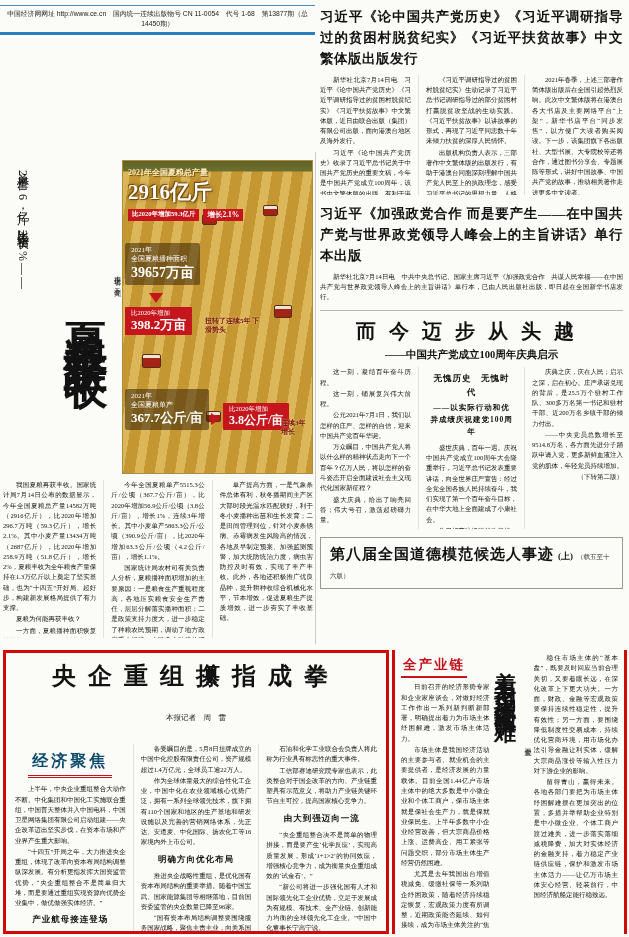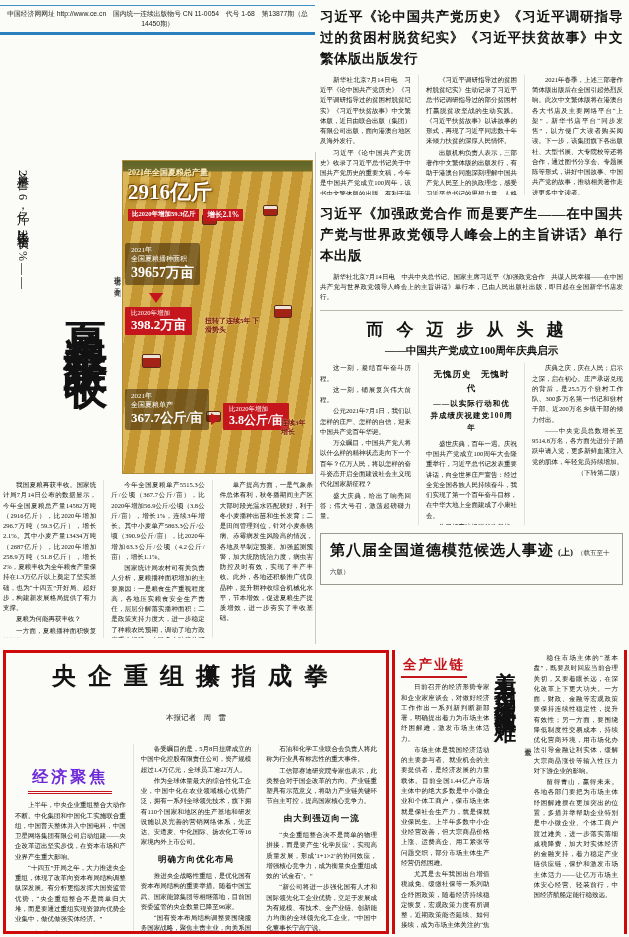--- a/index.html
+++ b/index.html
@@ -31,21 +31,21 @@
   .col+.col{border-left:1px solid #e3e1da;margin-left:7px;padding-left:7px;}
   .colhead{font-weight:bold;font-size:8.5px;text-align:center;margin:5px 4px;letter-spacing:1px;}
   .byline{font-size:7.5px;text-align:center;color:#222;margin:21px 0;}
   .jump{font-size:6.5px;text-align:right;color:#222;}
   .hrule{border-top:1px solid #b9b7ae;margin:7px 0;}
   .vdivider{width:1px;background:#ccc9c0;}
   
   .top-right{left:320px;top:7px;width:303px;height:638px;overflow:hidden;}
   .head-bold{font-size:13.5px;font-weight:bold;line-height:1.55;text-align:justify;
              letter-spacing:0.5px;}
-  .centenary-title{text-align:center;font-size:17px;font-weight:bold;letter-spacing:13px;
+  .centenary-title{text-align:center;font-size:20px;font-weight:bold;letter-spacing:13px;
                    margin-top:4px;}
   .centenary-sub{text-align:center;font-size:10.5px;font-weight:bold;margin-top:3px;}
   .body-block{margin-top:5px;overflow:hidden;}
   .moral-strip{border:1px solid #9a988f;margin-top:8px;padding:7px 9px 6px;}
   .moral-title{font-size:15px;font-weight:bold;letter-spacing:1px;display:inline;}
   .moral-suffix{font-size:9px;font-weight:bold;}
   .moral-note{font-size:6.5px;color:#333;}
   
   .left-feature{left:3px;top:160px;width:310px;height:486px;}
   .feature-top{display:flex;height:314px;}
@@ -82,23 +82,23 @@
             text-shadow:0 0 2px rgba(255,240,200,0.8);}
   .arrow-down{position:absolute;width:0;height:0;border-left:7px solid transparent;
               border-right:7px solid transparent;border-top:10px solid #c4161c;}
   .arrow-right{position:absolute;width:0;height:0;border-top:6px solid transparent;
                border-bottom:6px solid transparent;border-left:9px solid #c4161c;}
   .feature-body{margin-top:6px;height:158px;overflow:hidden;}
   
   .bottom-left{left:3px;top:650px;width:386px;height:284px;border:3px solid #cf0a0a;
                box-sizing:border-box;padding:4px 9px;overflow:hidden;background:#fbfbf8;}
   .soe-title{text-align:center;font-size:24px;font-weight:bold;letter-spacing:12px;margin-top:3px;}
-  .badge-red{color:#6d28d9;font-weight:bold;font-size:16px;letter-spacing:3px;
+  .badge-red{color:#0c4a6e;font-weight:bold;font-size:16px;letter-spacing:3px;
              border-bottom:3px double #c4161c;padding:0 4px 2px;display:inline-block;
-             margin:20px 0 6px;}
+             margin:4px 0 6px;}
   .badge-wrap{text-align:center;}
   
   .bottom-right{left:392px;top:650px;width:235px;height:284px;box-sizing:border-box;
                 border-left:3px solid #cf0a0a;border-right:3px solid #cf0a0a;
                 padding:3px 6px;display:flex;overflow:hidden;background:#fbfbf8;}
   .forum-col{flex:1.05;min-width:0;overflow:hidden;}
   .forum-col2{flex:1;min-width:0;overflow:hidden;}
   .forum-badge{color:#c4161c;font-weight:bold;font-size:13.5px;letter-spacing:2px;
                border-bottom:2px solid #c4161c;display:inline-block;padding:0 2px 1px;
                margin:1px 0 4px;}

